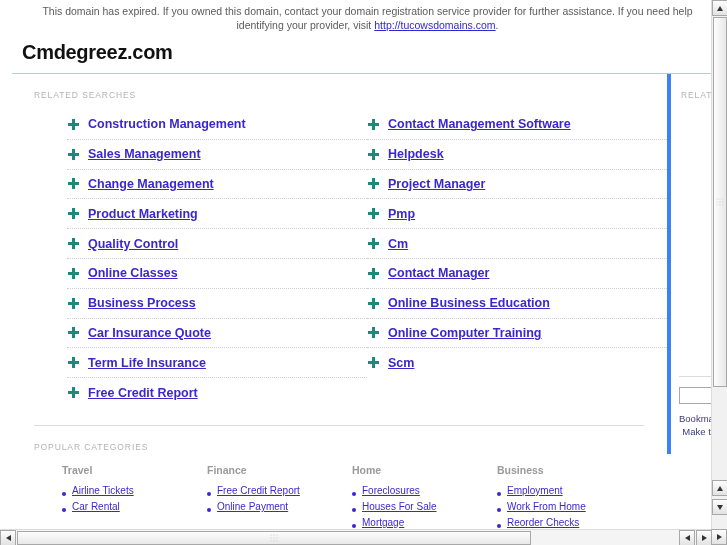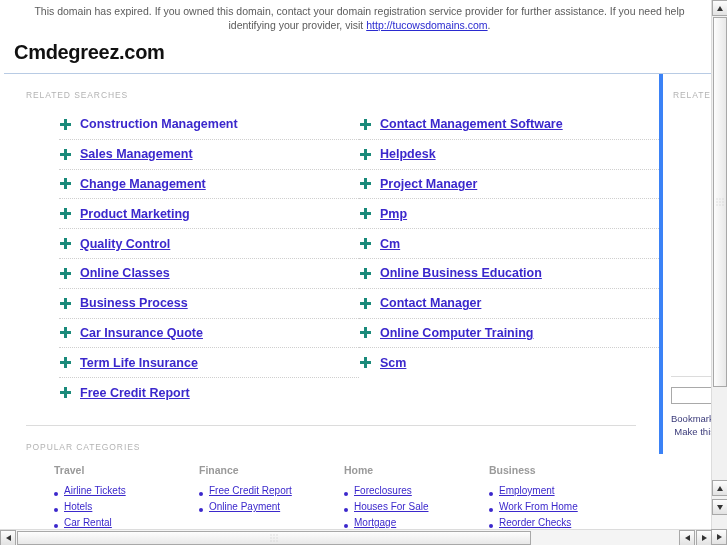--- a/index.html
+++ b/index.html
@@ -12,21 +12,21 @@
     position: relative;
     width: 727px;
     height: 545px;
     overflow: hidden;
     background: #fff;
   }
 
   
   #viewport {
     position: absolute;
-    left: 4px; top: 0;
+    left: 12px; top: 0;
     width: 711px;
     height: 529px;
     overflow: hidden;
     background: #fff;
   }
 
   
   .notice {
     width: 690px;
     margin: 0 auto;
@@ -377,25 +377,25 @@
               <div class="rs-item">
                 <span class="spark"></span>
                 <a class="rs-link" href="#">Pmp</a>
               </div>
               <div class="rs-item">
                 <span class="spark"></span>
                 <a class="rs-link" href="#">Cm</a>
               </div>
               <div class="rs-item">
                 <span class="spark"></span>
+                <a class="rs-link" href="#">Contact Manager</a>
+              </div>
+              <div class="rs-item">
+                <span class="spark"></span>
                 <a class="rs-link" href="#">Online Business Education</a>
-              </div>
-              <div class="rs-item">
-                <span class="spark"></span>
-                <a class="rs-link" href="#">Contact Manager</a>
               </div>
               <div class="rs-item">
                 <span class="spark"></span>
                 <a class="rs-link" href="#">Online Computer Training</a>
               </div>
               <div class="rs-item">
                 <span class="spark"></span>
                 <a class="rs-link" href="#">Scm</a>
               </div>
             </div>
@@ -405,24 +405,20 @@
 
         <div class="section-head">POPULAR CATEGORIES</div>
 
         <div class="pc-grid" id="pc-grid">
             <div class="pc-col">
               <div class="pc-title">Travel</div>
               <ul class="pc-list">
                 <li class="pc-li">
                   <span class="pc-dot"></span>
                   <a class="pc-link" href="#">Airline Tickets</a>
-                </li>
-                <li class="pc-li">
-                  <span class="pc-dot"></span>
-                  <a class="pc-link" href="#">Hotels</a>
                 </li>
                 <li class="pc-li">
                   <span class="pc-dot"></span>
                   <a class="pc-link" href="#">Car Rental</a>
                 </li>
               </ul>
             </div>
             <div class="pc-col">
               <div class="pc-title">Finance</div>
               <ul class="pc-list">

